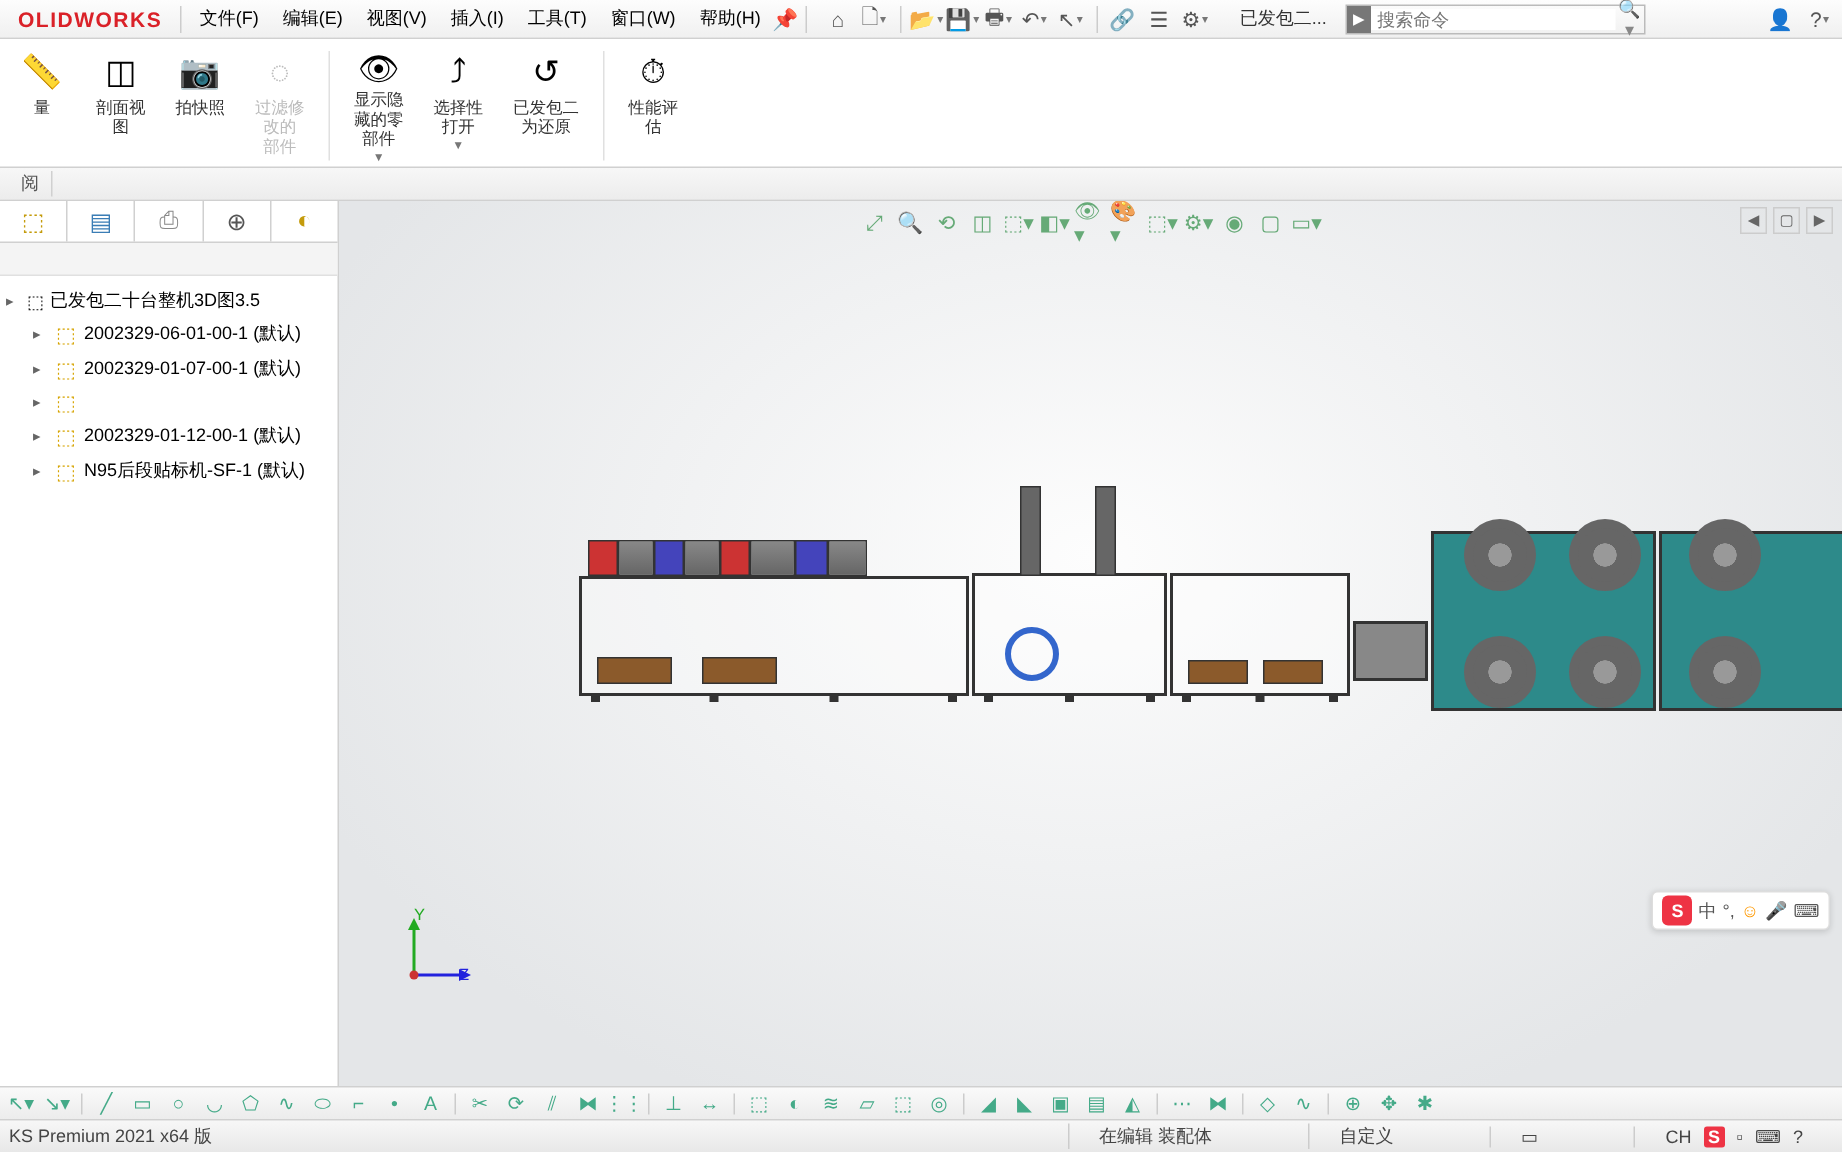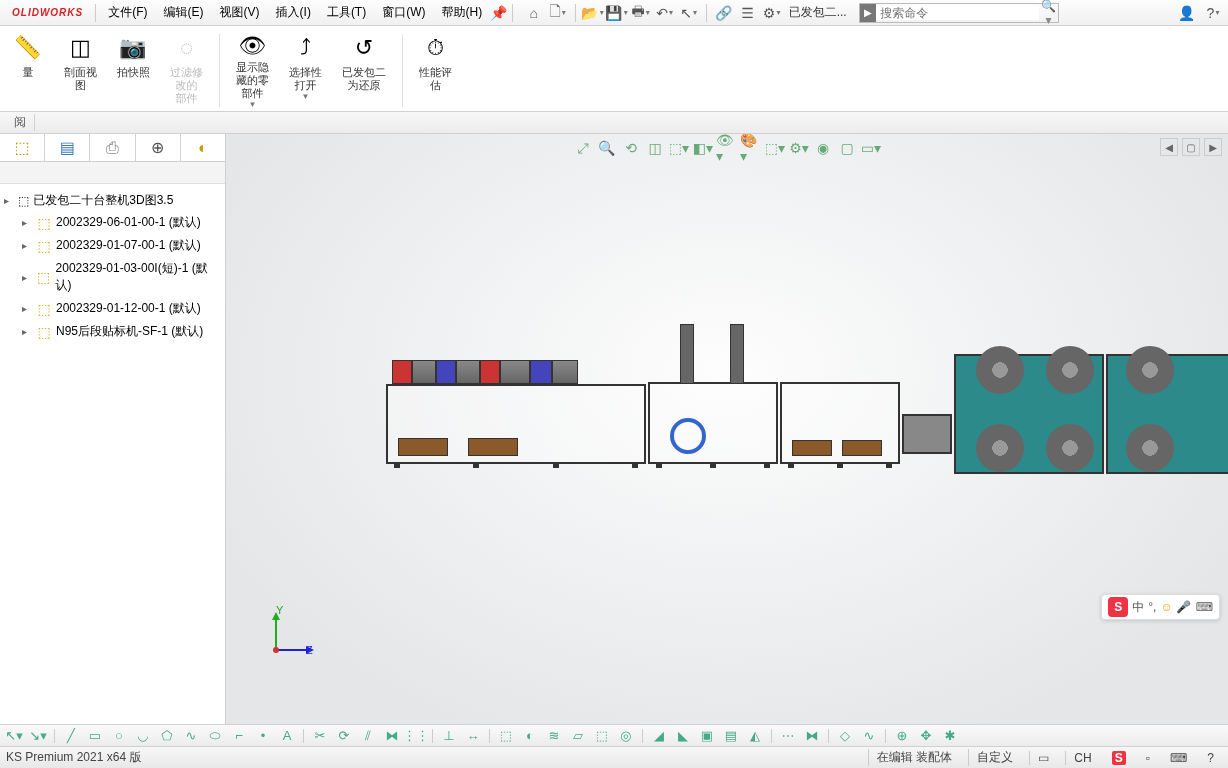--- a/index.html
+++ b/index.html
@@ -1,26 +1,26 @@
 <!DOCTYPE html>
 <html><head>
 <meta charset="utf-8">
 <style>
 * { box-sizing: border-box; margin: 0; padding: 0; font-family: "Microsoft YaHei", Arial, sans-serif; font-size: 12px; }
 body { width: 1228px; height: 768px; background: #fff; overflow: hidden; position: relative; }
 
 
 .menubar { height: 26px; background: linear-gradient(#fdfdfd,#f0f0f0); border-bottom: 1px solid #d0d0d0; display: flex; align-items: center; padding: 0 4px; }
-.logo { color: #da2128; font-weight: bold; font-style: italic; font-size: 10px; letter-spacing: 1px; padding: 0 8px; text-align: center; }
+.logo { color: #da2128; font-weight: bold; font-size: 14px; letter-spacing: 1px; padding: 0 8px; text-align: center; }
 .menubar .menu-item { padding: 0 8px; cursor: pointer; }
 .menubar .sep { width: 1px; height: 18px; background: #ccc; margin: 0 4px; }
 .quick-icons { display: flex; align-items: center; gap: 2px; margin-left: 6px; }
 .qbtn { width: 22px; height: 20px; display: flex; align-items: center; justify-content: center; border: 1px solid transparent; cursor: pointer; font-size: 14px; color: #555; }
 .qbtn.dd::after { content: "▾"; font-size: 8px; margin-left: 1px; color: #777; }
-.doc-title { padding: 0 6px; color: #333; max-width: 70px; overflow: hidden; text-overflow: ellipsis; white-space: nowrap; }
+.doc-title { padding: 0 6px; color: #333; max-width: 70px; overflow: hidden; text-overflow: ellipsis; white-space: nowrap; margin-left: 13px; }
 .search-box { display: flex; align-items: center; border: 1px solid #bbb; height: 20px; width: 200px; margin-left: 6px; }
 .search-play { width: 18px; height: 18px; background: #777; color: #fff; display: flex; align-items: center; justify-content: center; font-size: 10px; }
 .search-input { border: none; outline: none; flex: 1; padding: 0 4px; color: #888; }
 .search-mag { width: 20px; text-align: center; color: #888; }
 .help-icons { display: flex; gap: 4px; margin-left: auto; }
 
 
 .ribbon { height: 86px; background: #fff; border-bottom: 1px solid #d0d0d0; display: flex; padding: 4px 6px 0 6px; gap: 8px; }
 .rib-group { display: flex; flex-direction: column; align-items: center; justify-content: flex-start; padding: 2px 6px; cursor: pointer; }
 .rib-icon { width: 32px; height: 32px; display: flex; align-items: center; justify-content: center; font-size: 22px; }
@@ -73,21 +73,21 @@
 
 
 .cmdbar { position:absolute; left:0; right:0; bottom:22px; height:22px; background:linear-gradient(#fafafa,#ececec); border-top:1px solid #d0d0d0; display:flex; align-items:center; padding:0 4px; gap:4px; }
 .cmdbar .cb { width:20px; height:18px; display:flex; align-items:center; justify-content:center; color:#4a8; font-size:13px; cursor:pointer; }
 .cmdbar .sep { width:1px; height:14px; background:#ccc; margin:0 2px; }
 
 
 .statusbar { position:absolute; left:0; right:0; bottom:0; height:22px; background:linear-gradient(#f7f7f7,#e8e8e8); border-top:1px solid #d0d0d0; display:flex; align-items:center; font-size:11px; color:#444; }
 .statusbar .left { padding-left:6px; }
 .statusbar .right { margin-left:auto; display:flex; align-items:center; gap:8px; padding-right:6px; }
-.statusbar .cell { border-left:1px solid #ccc; padding:0 8px; }
+.statusbar .cell { border-left:1px solid #ccc; padding:0 20px;margin-left:36px; }
 
 .pin { color:#3a76c4; font-size:14px; }
 </style>
 </head>
 <body>
 
 <div class="menubar">
   <div class="logo">OLIDWORKS</div>
   <div class="sep"></div>
   <div class="menu-item">文件(F)</div>
@@ -199,21 +199,20 @@
         <span>2002329-06-01-00-1 (默认)</span>
       </div>
       <div class="tree-item">
         <span class="tree-arrow">▸</span>
           <span class="icon">⬚</span>
         <span>2002329-01-07-00-1 (默认)</span>
       </div>
       <div class="tree-item">
         <span class="tree-arrow">▸</span>
           <span class="icon">⬚</span>
-        <span>2002329-01-03-00I(短)-1 (默认)</span>
       </div>
       <div class="tree-item">
         <span class="tree-arrow">▸</span>
           <span class="icon">⬚</span>
         <span>2002329-01-12-00-1 (默认)</span>
       </div>
       <div class="tree-item">
         <span class="tree-arrow">▸</span>
           <span class="icon">⬚</span>
         <span>N95后段贴标机-SF-1 (默认)</span>
@@ -369,21 +368,21 @@
   <div class="cb">✥</div>
   <div class="cb">✱</div>
 </div>
 
 <div class="statusbar">
   <div class="left">KS Premium 2021 x64 版</div>
   <div class="right">
     <div class="cell">在编辑 装配体</div>
     <div class="cell">自定义</div>
     <div class="cell">▭</div>
-    <div class="cell" style="display:flex;gap:20px;align-items:flex-start">
+    <div class="cell" style="display:flex;gap:8px;align-items:flex-start">
       <span>CH</span>
       <span style="background:#e34;color:#fff;padding:0 3px;border-radius:2px;font-weight:bold">S</span>
       <span>▫</span>
       <span>⌨</span>
       <span>?</span>
     </div>
   </div>
 </div>
 
 </body></html>

